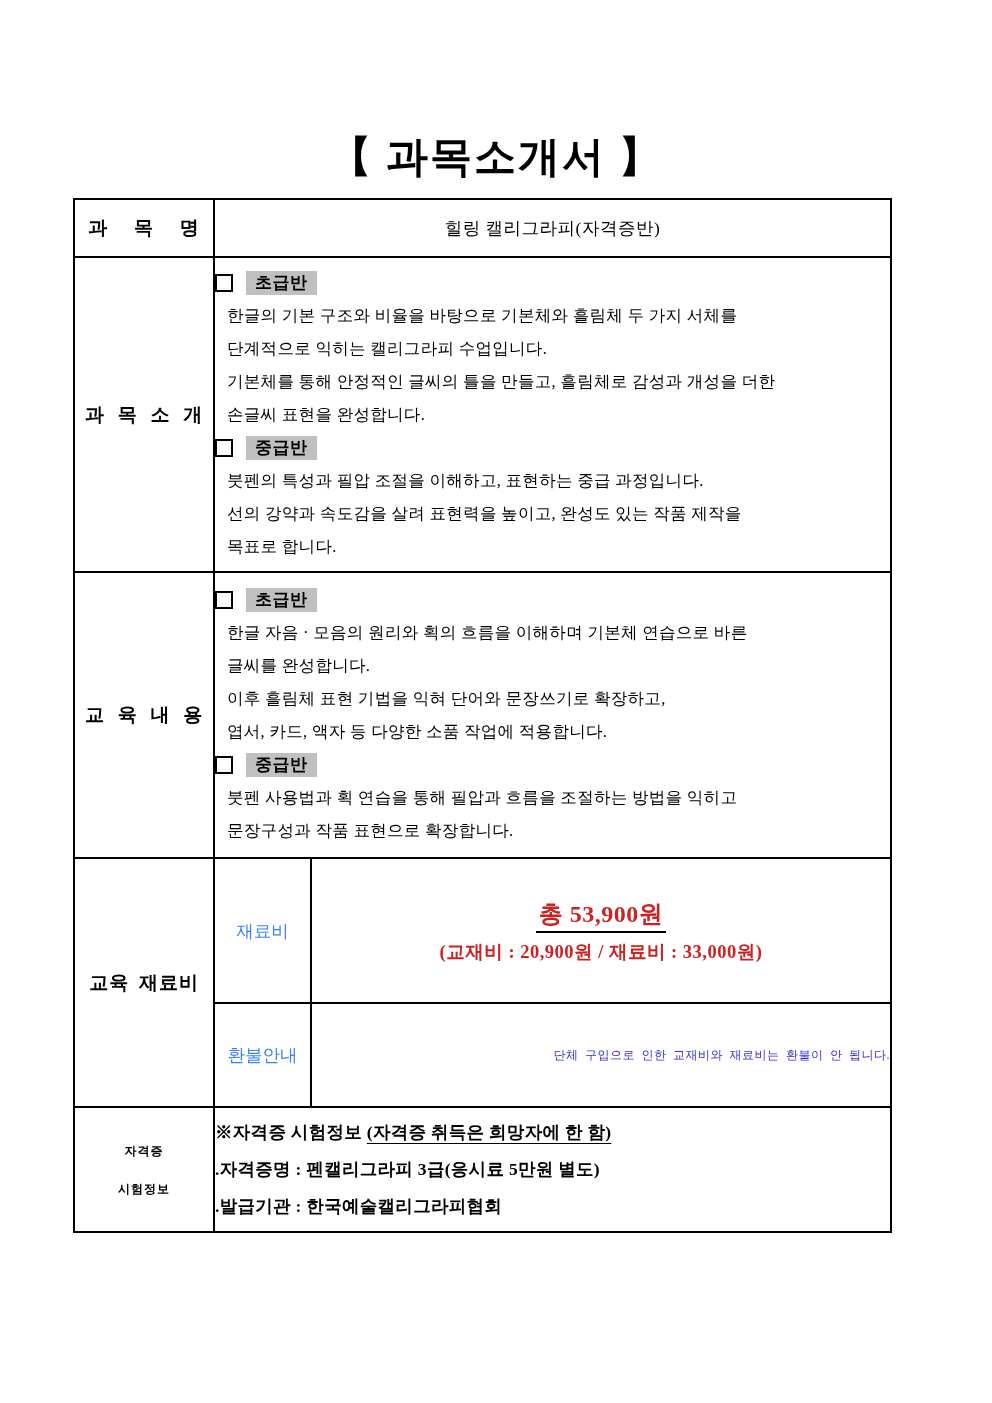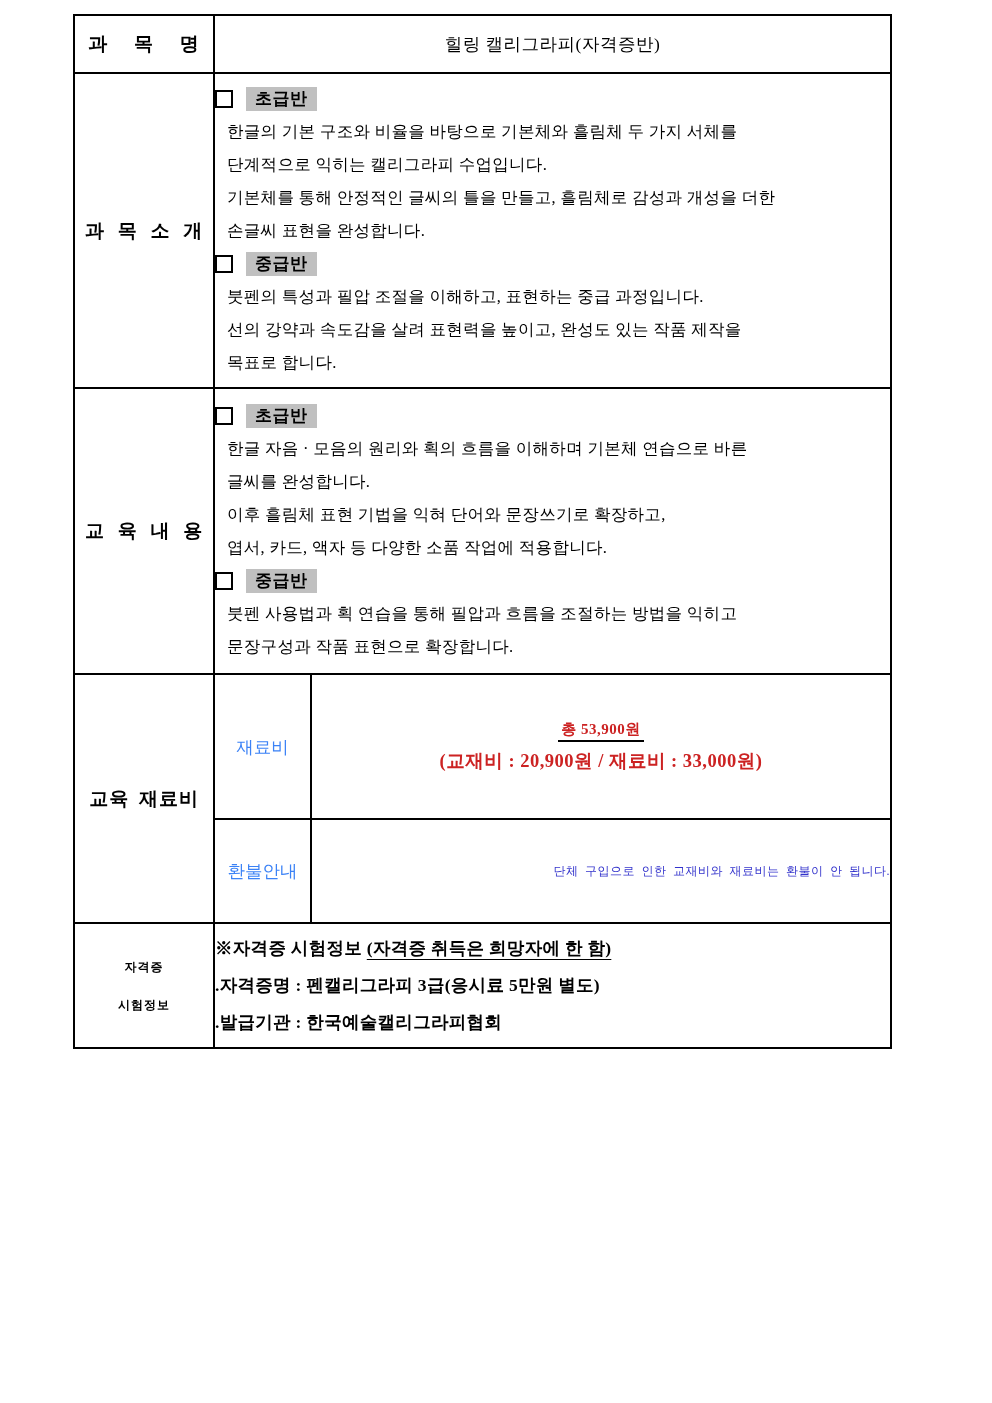--- a/index.html
+++ b/index.html
@@ -100,21 +100,21 @@
   .sub-lbl {
     text-align: center;
     color: #3b82f6;
     font-size: 17.5px;
   }
   .cost-cell { text-align: center; }
   .cost-total {
     display: inline-block;
     color: #cc2222;
     font-weight: bold;
-    font-size: 15px;
+    font-size: 24px;
     border-bottom: 2px solid #000000;
     padding: 0 3px 1px 3px;
     letter-spacing: 0.5px;
   }
   .cost-breakdown {
     margin-top: 6px;
     color: #cc2222;
     font-weight: bold;
     font-size: 18.5px;
     letter-spacing: 0.5px;
@@ -139,20 +139,21 @@
   .cert-note {
     text-decoration: underline;
     text-underline-offset: 5px;
   }
 </style>
 </head>
 <body>
 
 <div class="page">
 
+  <h1 class="title">【 과목소개서 】</h1>
 
   <table class="doc-table">
     <colgroup>
         <col class="c1">
         <col class="c2">
         <col class="c3">
       </colgroup>
 
     <tbody>
         <tr class="r-name">

